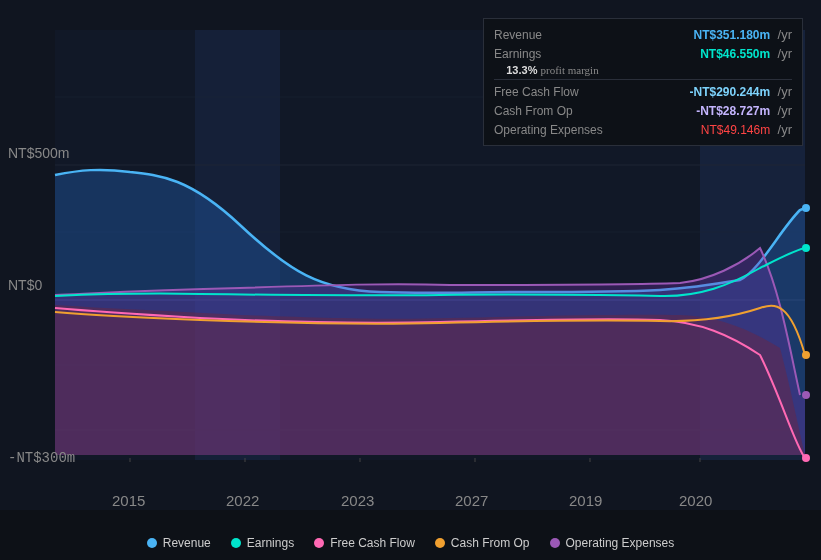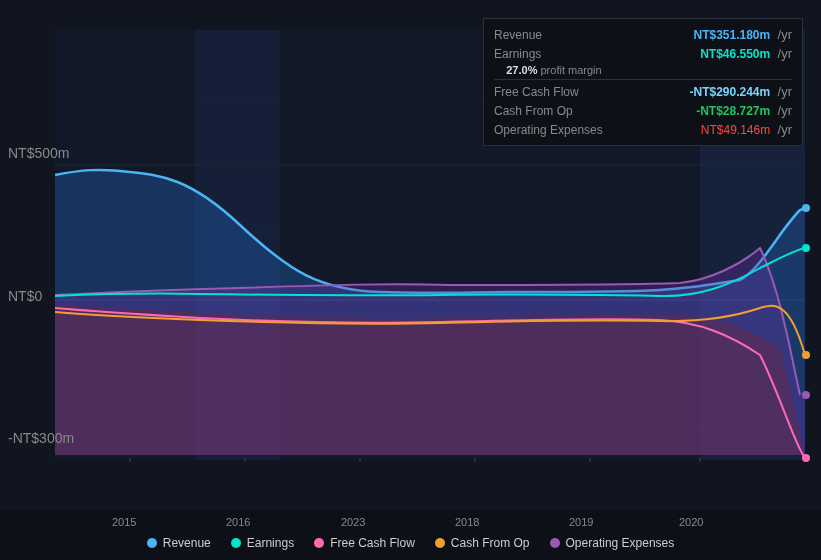--- a/index.html
+++ b/index.html
@@ -90,22 +90,22 @@
     .legend-dot {
       width: 10px;
       height: 10px;
       border-radius: 50%;
     }
 
     
     .x-label {
       position: absolute;
       color: #888;
-      font-size: 11px;
-      bottom: 32px;
+      font-size: 15px;
+      bottom: 51px;
       margin-top: 42px;
     }
 
     .chart-container {
       position: absolute;
       top: 0;
       left: 0;
       width: 821px;
       height: 510px;
     }
@@ -208,61 +208,61 @@
     <line x1="130" y1="458" x2="130" y2="462" stroke="#444" stroke-width="1"></line>
     <line x1="245" y1="458" x2="245" y2="462" stroke="#444" stroke-width="1"></line>
     <line x1="360" y1="458" x2="360" y2="462" stroke="#444" stroke-width="1"></line>
     <line x1="475" y1="458" x2="475" y2="462" stroke="#444" stroke-width="1"></line>
     <line x1="590" y1="458" x2="590" y2="462" stroke="#444" stroke-width="1"></line>
     <line x1="700" y1="458" x2="700" y2="462" stroke="#444" stroke-width="1"></line>
   </svg>
 </div>
 
 <div class="y-label" style="top: 145px;">NT$500m</div>
-<div class="y-label" style="top: 288px;">NT$0</div>
-<div class="y-label" style="top: 430px;">-NT$300m</div>
+<div class="y-label" style="top: 277px;">NT$0</div>
+<div class="y-label" style="top: 450px; font-family: Liberation Mono, monospace;">-NT$300m</div>
 
 <div class="x-label" style="left: 112px;">2015</div>
-<div class="x-label" style="left: 226px;">2016</div>
+<div class="x-label" style="left: 226px;">2022</div>
 <div class="x-label" style="left: 341px;">2023</div>
-<div class="x-label" style="left: 455px;">2018</div>
+<div class="x-label" style="left: 455px;">2027</div>
 <div class="x-label" style="left: 569px;">2019</div>
 <div class="x-label" style="left: 679px;">2020</div>
 
 <div class="tooltip-card">
   <div class="tooltip-body">
     <div class="tooltip-row">
       <span class="tooltip-label">Revenue</span>
       <span>
         <span style="color:#4ab4f5; font-weight:bold;text-align:right;">NT$351.180m</span>
         <span class="tooltip-unit">/yr</span>
       </span>
     </div>
     <div class="tooltip-row">
       <span class="tooltip-label">Earnings</span>
       <span>
         <span style="color:#00e5cc; font-weight:bold;">NT$46.550m</span>
         <span class="tooltip-unit">/yr</span>
       </span>
     </div>
     <div class="tooltip-sub">
-      &nbsp;&nbsp;&nbsp;&nbsp;<strong style="color:#ddd;">27.0%</strong> <span style="color:#888;">profit margin</span>
+      &nbsp;&nbsp;&nbsp;&nbsp;<strong style="color:#ddd;">13.3%</strong> <span style="color:#888;font-family:Liberation Serif, serif;">profit margin</span>
     </div>
     <div class="divider-row"></div>
     <div class="tooltip-row">
       <span class="tooltip-label">Free Cash Flow</span>
       <span>
         <span style="color:#7dd3fc; font-weight:bold;">-NT$290.244m</span>
         <span class="tooltip-unit">/yr</span>
       </span>
     </div>
     <div class="tooltip-row">
       <span class="tooltip-label">Cash From Op</span>
       <span>
-        <span style="color:#22c55e; font-weight:bold;">-NT$28.727m</span>
+        <span style="color:#c4b5fd; font-weight:bold;">-NT$28.727m</span>
         <span class="tooltip-unit">/yr</span>
       </span>
     </div>
     <div class="tooltip-row">
       <span class="tooltip-label">Operating Expenses</span>
       <span>
         <span style="color:#ff4444; font-weight:normal;">NT$49.146m</span>
         <span class="tooltip-unit">/yr</span>
       </span>
     </div>

